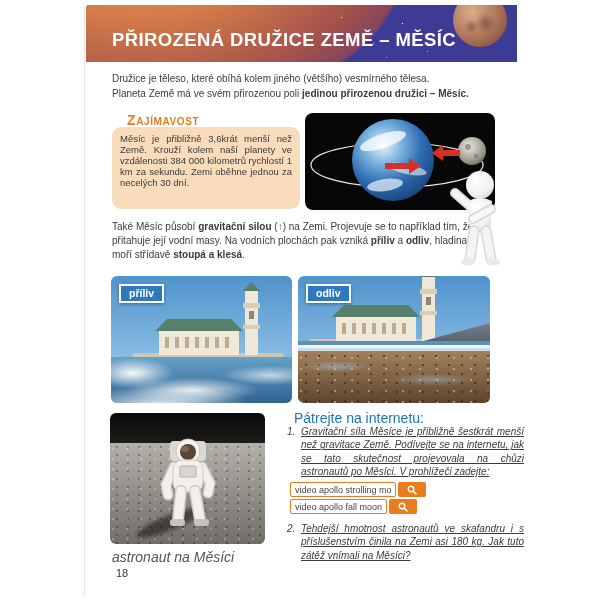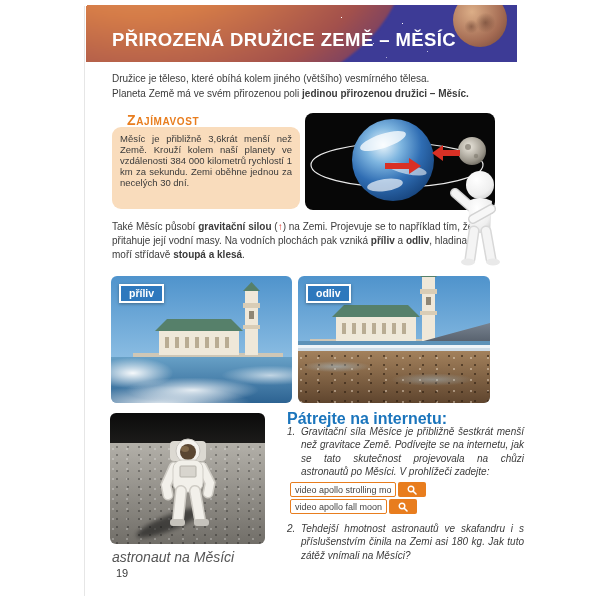--- a/index.html
+++ b/index.html
@@ -74,24 +74,24 @@
   .astro-ground{position:absolute;left:0;right:0;top:30px;bottom:0;
      background:radial-gradient(circle 1.4px at 7px 4px,rgba(0,0,0,.28) 95%,transparent) 0 0/11px 8px,
        radial-gradient(circle 1.1px at 3px 6px,rgba(255,255,255,.25) 95%,transparent) 0 0/14px 10px,
        linear-gradient(#b3b0a9,#716e68);}
   .astro-shadow{position:absolute;left:24px;top:102px;width:72px;height:15px;background:rgba(15,15,15,.55);
      border-radius:50%;transform:rotate(-22deg);filter:blur(2px);}
   .astro-man{position:absolute;left:44px;top:20px;}
   .astro-caption{position:absolute;left:112px;top:549px;font-size:14px;font-style:italic;color:#555;}
 
   
-  .net-heading{position:absolute;left:287px;top:410px;color:#1b75bc;font-weight:bold;font-size:16px;}
+  .net-heading{position:absolute;left:294px;top:410px;color:#1b75bc;font-weight:normal;font-size:14px;}
   .net-item{position:absolute;display:flex;font-size:10px;font-style:italic;line-height:13.4px;color:#3b3b3b;}
   .net-item .num{width:14px;flex:none;}
-  .net-item .txt{flex:1;text-align:justify;}
+  .net-item .txt{flex:1;text-align:justify;text-decoration:underline;}
   .net-item1{left:287px;top:425px;width:237px;}
   .net-item2{left:287px;top:522px;width:237px;}
   .search-row{position:absolute;left:290px;height:15px;display:flex;align-items:stretch;}
   .search-row1{top:482px;}
   .search-row2{top:499px;}
   .search-input{border:1px solid #e87d1e;border-radius:2px;font-family:"Liberation Sans",sans-serif;
      font-size:9px;color:#444;padding:0 4px;height:15px;box-sizing:border-box;background:#fff;outline:none;}
   .search-input.w1{width:106px;}
   .search-input.w2{width:97px;}
   .search-btn{width:28px;height:15px;margin-left:2px;background:#e87d1e;border:none;border-radius:2px;
@@ -283,14 +283,14 @@
         <line x1="6.2" y1="6.2" x2="9" y2="9" stroke="#ffffff" stroke-width="1.6" stroke-linecap="round"></line>
       </svg>
     </button>
   </div>
 
   <div class="net-item net-item2">
     <div class="num">2.</div>
     <div class="txt">Tehdejší hmotnost astronautů ve skafandru i s příslušenstvím činila na Zemi asi 180 kg. Jak tuto zátěž vnímali na Měsíci?</div>
   </div>
 
-  <div class="page-num">19</div>
+  <div class="page-num">18</div>
 </div>
 
 </body></html>

